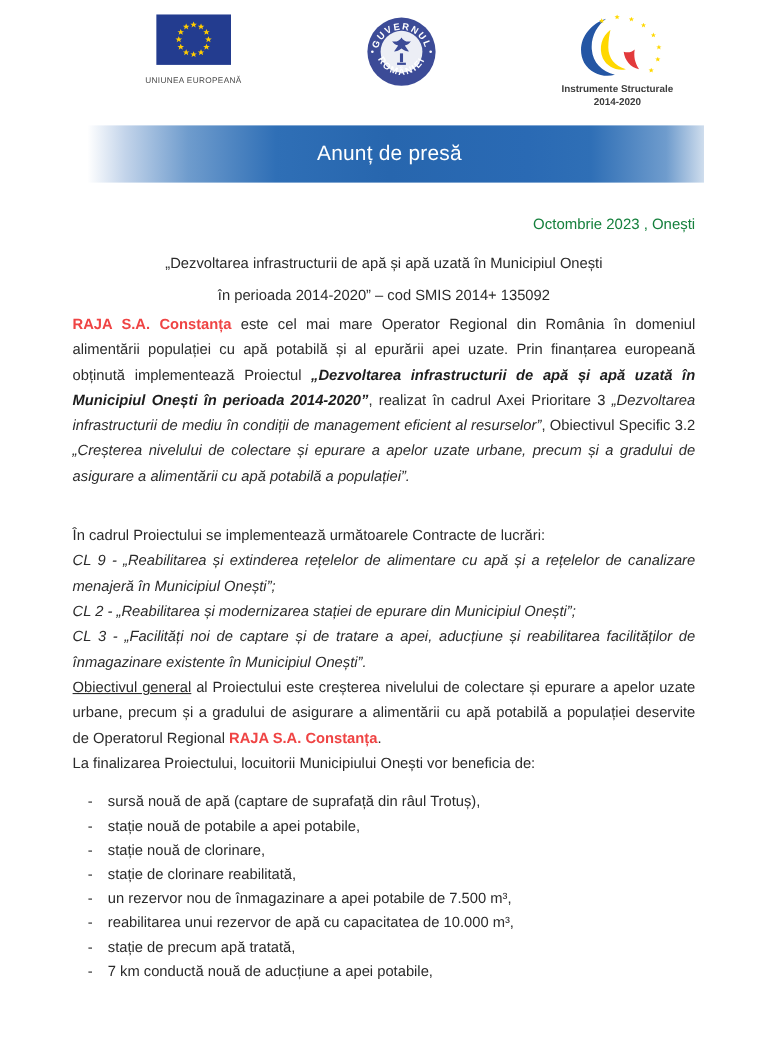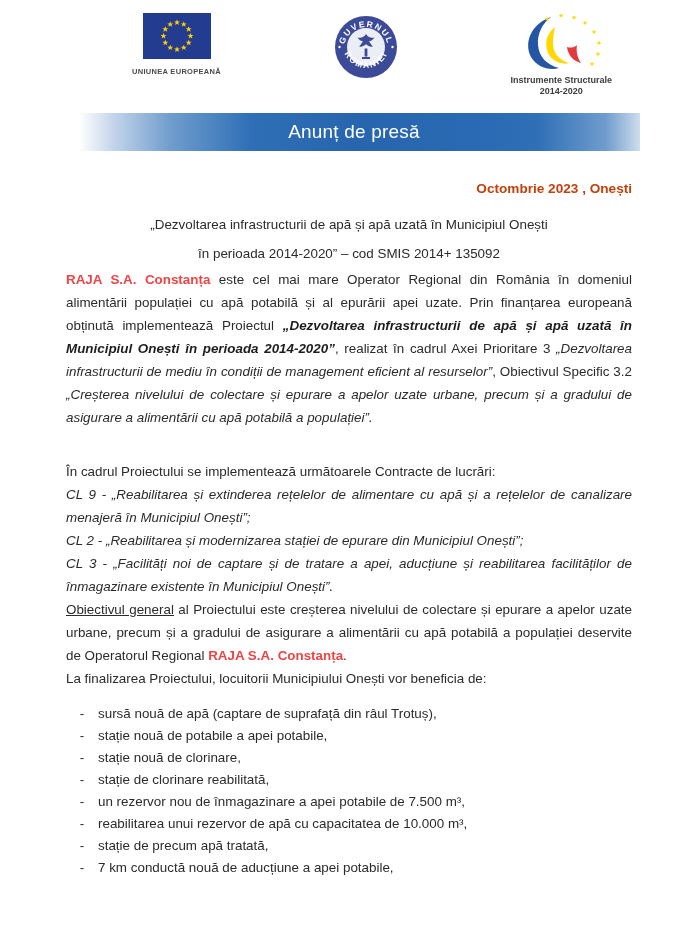--- a/index.html
+++ b/index.html
@@ -2,31 +2,31 @@
 <html><head>
 <meta charset="utf-8">
 <style>
   html,body{margin:0;padding:0;background:#ffffff;}
   body{width:696px;height:943px;font-family:"Liberation Sans",sans-serif;color:#2b2b2b;}
   .page{position:relative;width:696px;height:943px;overflow:hidden;background:#fff;}
 
   
   .logos{display:flex;justify-content:space-between;align-items:flex-start;padding:13px 84px 0 132px;}
   .logo-block{text-align:center;}
-  .eu-label{font-size:7.5px;font-weight:bold;color:#4a4a4a;letter-spacing:.3px;margin-top:4px;white-space:nowrap;text-align:right;}
+  .eu-label{font-size:7.5px;font-weight:normal;color:#4a4a4a;letter-spacing:.3px;margin-top:4px;white-space:nowrap;text-align:right;}
   .is-label{font-size:9px;font-weight:bold;color:#3d3d3d;line-height:11px;white-space:nowrap;}
 
   
-  .banner{margin:16px 0 0 68px;width:572px;height:38px;display:flex;align-items:center;justify-content:center;
+  .banner{margin:16px 0 0 68px;width:572px;height:52px;display:flex;align-items:center;justify-content:center;
     background:linear-gradient(90deg,#ffffff 0%,#ffffff 2%,#c3d4ea 8%,#6f9ccd 18%,#2f6fb6 32%,#2766ae 50%,#2a6ab4 72%,#2f6fb6 82%,#6f9ccd 94%,#cfdded 100%);}
   .banner-title{color:#ffffff;font-size:19px;letter-spacing:.2px;}
 
   
   .content{padding:0 64px 0 66px;font-size:13.4px;line-height:23px;}
-  .dateline{margin-top:26px;text-align:right;font-weight:bold;font-size:13.6px;color:#c2410c;}
+  .dateline{margin-top:26px;text-align:right;font-weight:normal;font-size:13.6px;color:#15803d;}
   .doc-title{margin-top:10px;text-align:center;}
   .doc-title p{margin:0;line-height:29px;}
   p.para{margin:0;text-align:justify;}
   .mt-intro{margin-top:27px;}
   .mt-contracts{margin-top:31px;}
   .mt-objective{margin-top:26px;}
   .mt-benefits{margin-top:36px;text-align:left;}
   .b{font-weight:bold;color:#ef4444;}
   .i{font-style:italic;}
   .bi{font-weight:bold;font-style:italic;color:#1d1d1d;}

